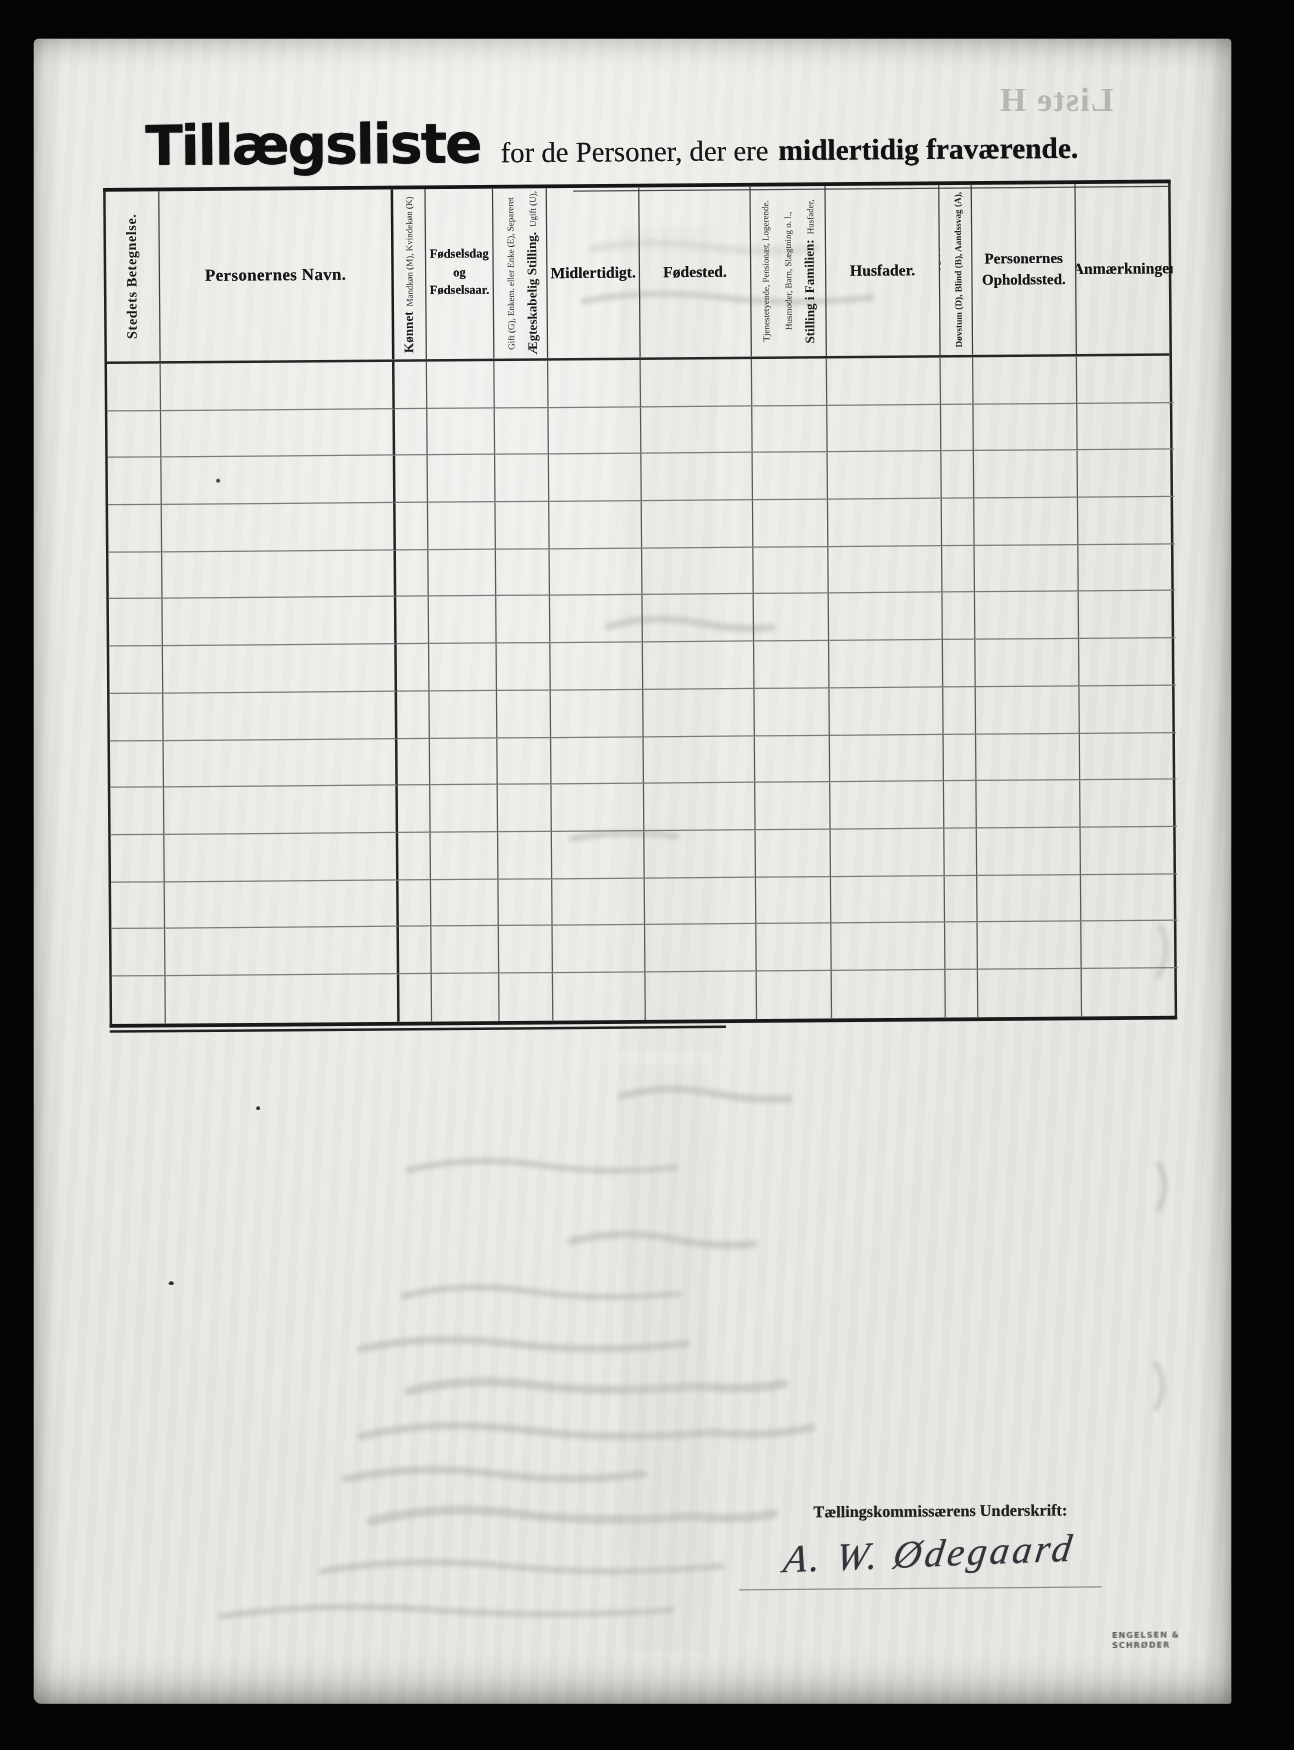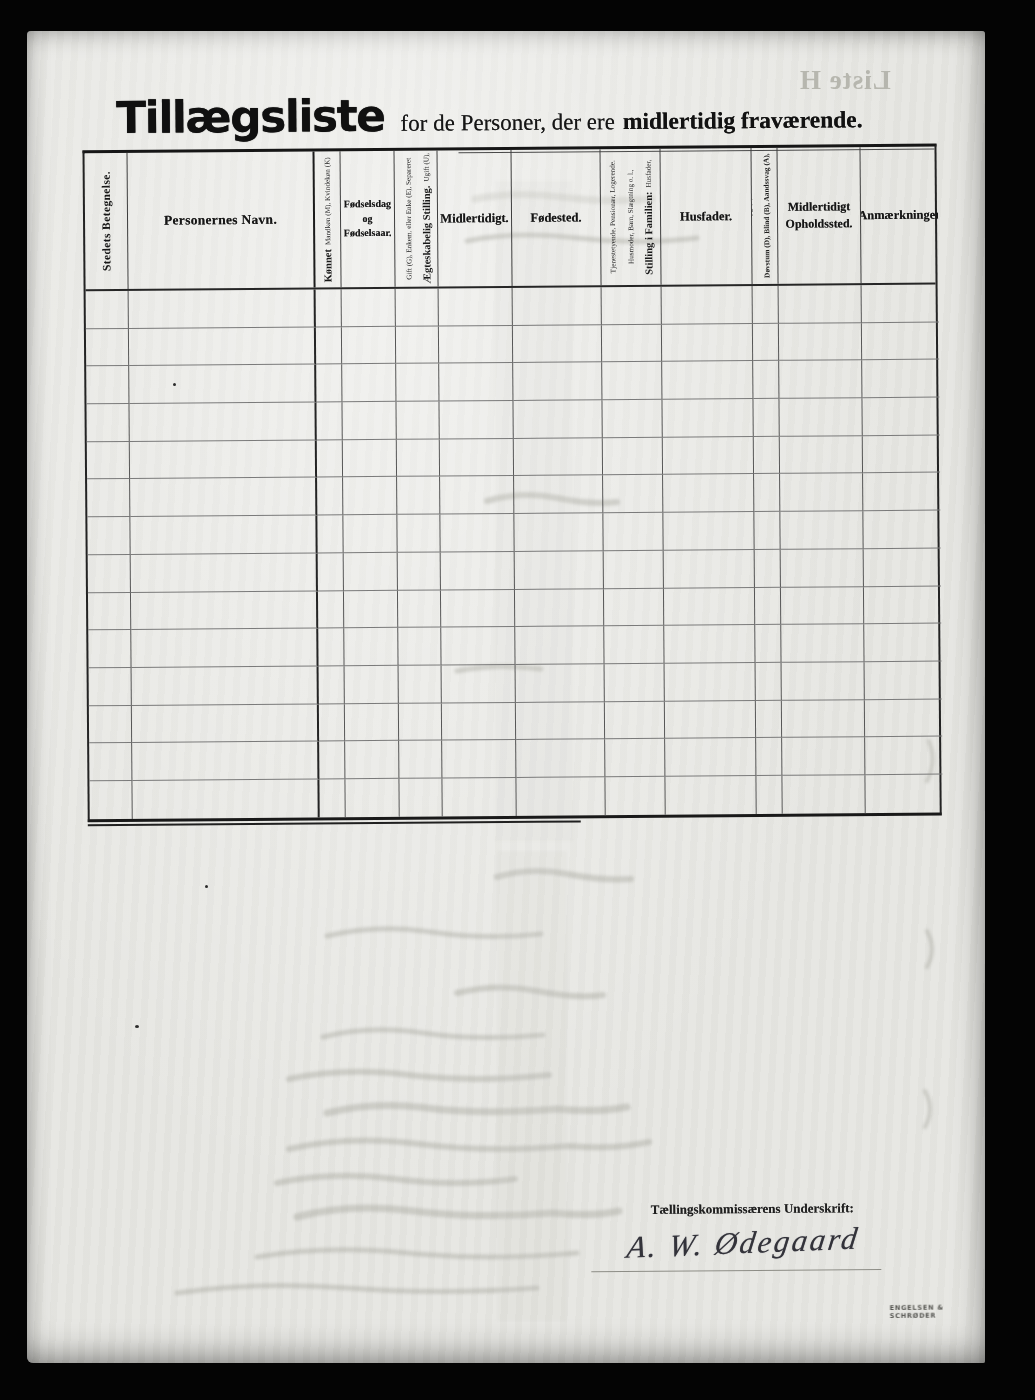--- a/index.html
+++ b/index.html
@@ -191,21 +191,21 @@
               <span class="vsub">Husfader, Husmoder, Barn, Slægtning o. l., Tjenestetyende, Pensionær, Logerende.</span>
             </span>
           </div>
           <div class="hc c8">
             <span class="hlabel">Husfader.</span>
           </div>
           <div class="hc c9">
             <span class="vtext"><span class="vsub">Døvstum (D), Blind (B), Aandssvag (A), Sindssyg (S).</span></span>
           </div>
           <div class="hc c10">
-            <span class="hlabel">Midlertidigt Opholdssted.</span>
+            <span class="hlabel">Personernes Opholdssted.</span>
           </div>
           <div class="hc c11">
             <span class="hlabel">Anmærkninger</span>
           </div>
         </div>
 
         <div class="tbody gridcols">
             <div class="bcell c0"></div>
             <div class="bcell c1"></div>
             <div class="bcell c2"></div>

